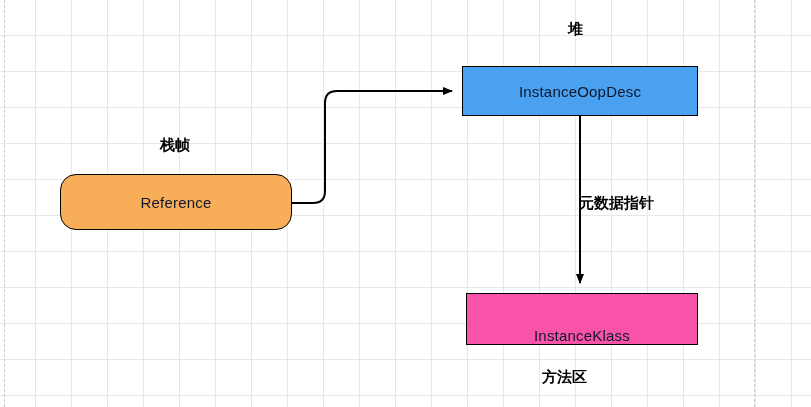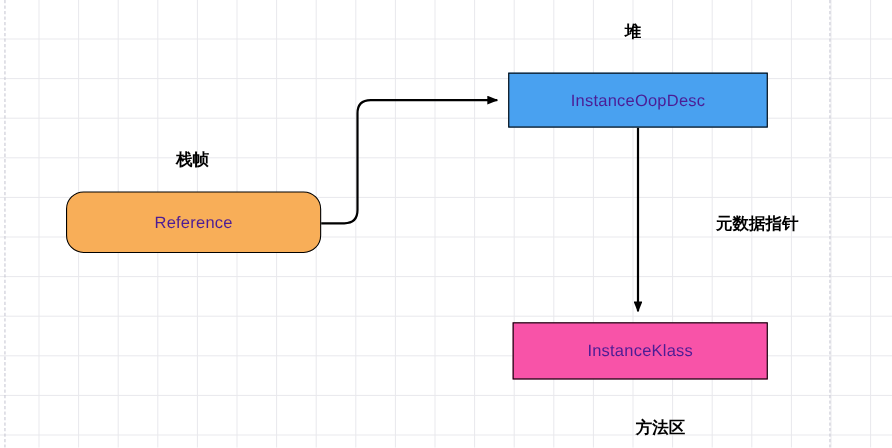--- a/index.html
+++ b/index.html
@@ -37,21 +37,21 @@
     border-left: 1px dashed #c9c9d4;
   }
   .node {
     position: absolute;
     box-sizing: border-box;
     border: 1.5px solid #000000;
     display: flex;
     align-items: center;
     justify-content: center;
     font-size: 15px;
-    color: #4c1d95;
+    color: #0f172a;
     letter-spacing: 0.2px;
   }
   #node-reference {
     left: 60px;
     top: 174px;
     width: 232px;
     height: 56px;
     background: #f8ae58;
     border-radius: 16px;
   }
@@ -61,32 +61,33 @@
     width: 236px;
     height: 50px;
     background: #49a1f0;
   }
   #node-instanceklass {
     left: 466px;
     top: 293px;
     width: 232px;
     height: 52px;
     background: #f853a8;
+    align-items: flex-end;
   }
   .label {
     position: absolute;
     font-size: 15px;
     font-weight: bold;
     color: #000000;
     white-space: nowrap;
   }
   #label-stack-frame { left: 148px; top: 136px; margin-left: 12px; }
   #label-heap { left: 568px; top: 20px; }
-  #label-method-area { left: 542px; top: 380px; margin-left: 36px; }
-  #label-metadata-pointer { left: 611px; top: 194px; padding-left: 40px; }
+  #label-method-area { left: 542px; top: 368px; }
+  #label-metadata-pointer { left: 579px; top: 194px; }
   svg.edges {
     position: absolute;
     left: 0;
     top: 0;
     width: 811px;
     height: 407px;
     pointer-events: none;
   }
 </style>
 </head>

